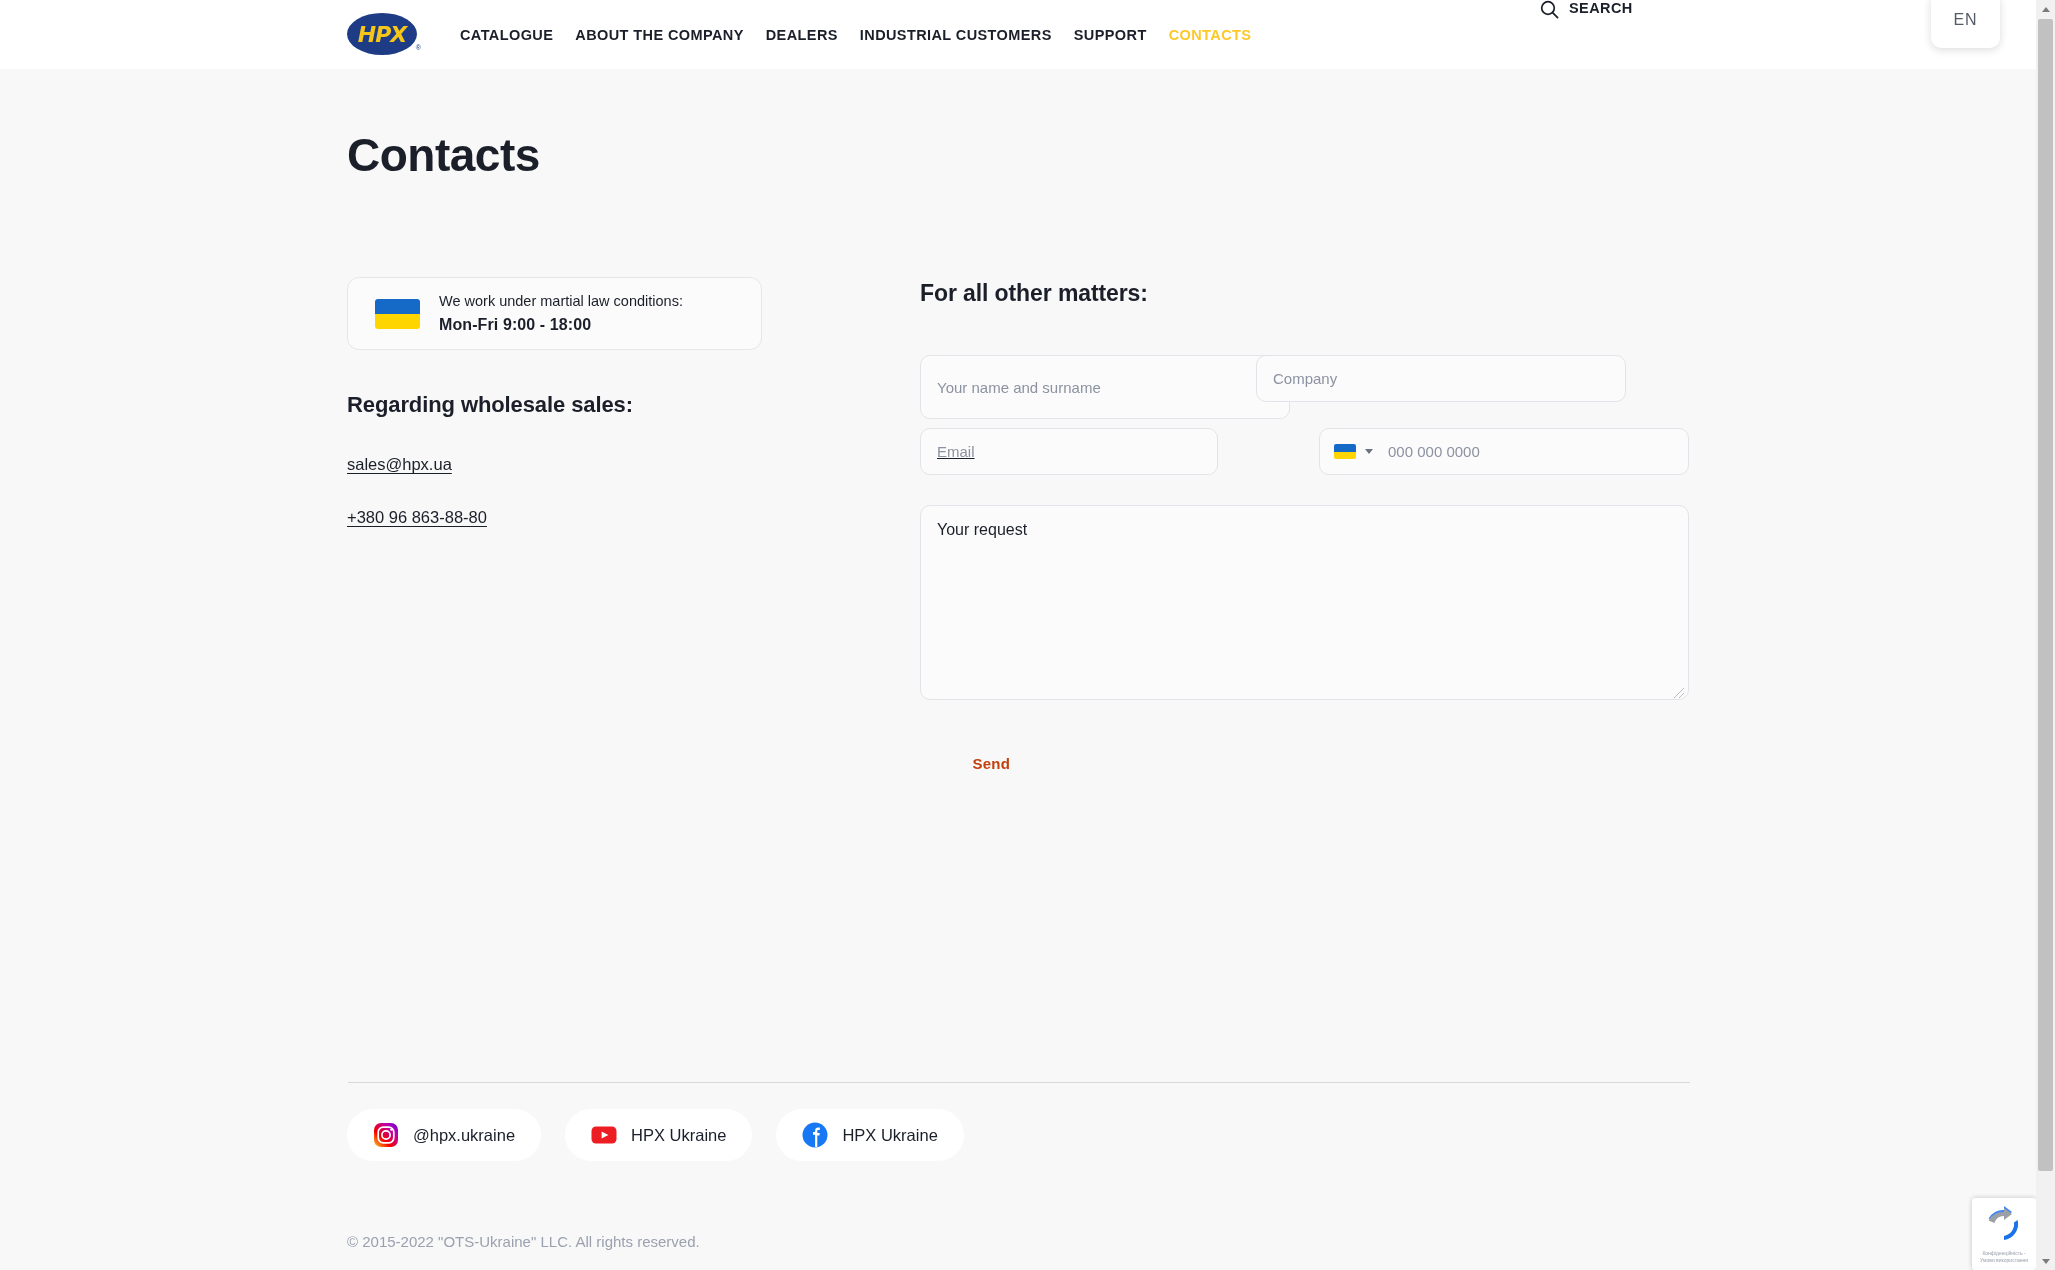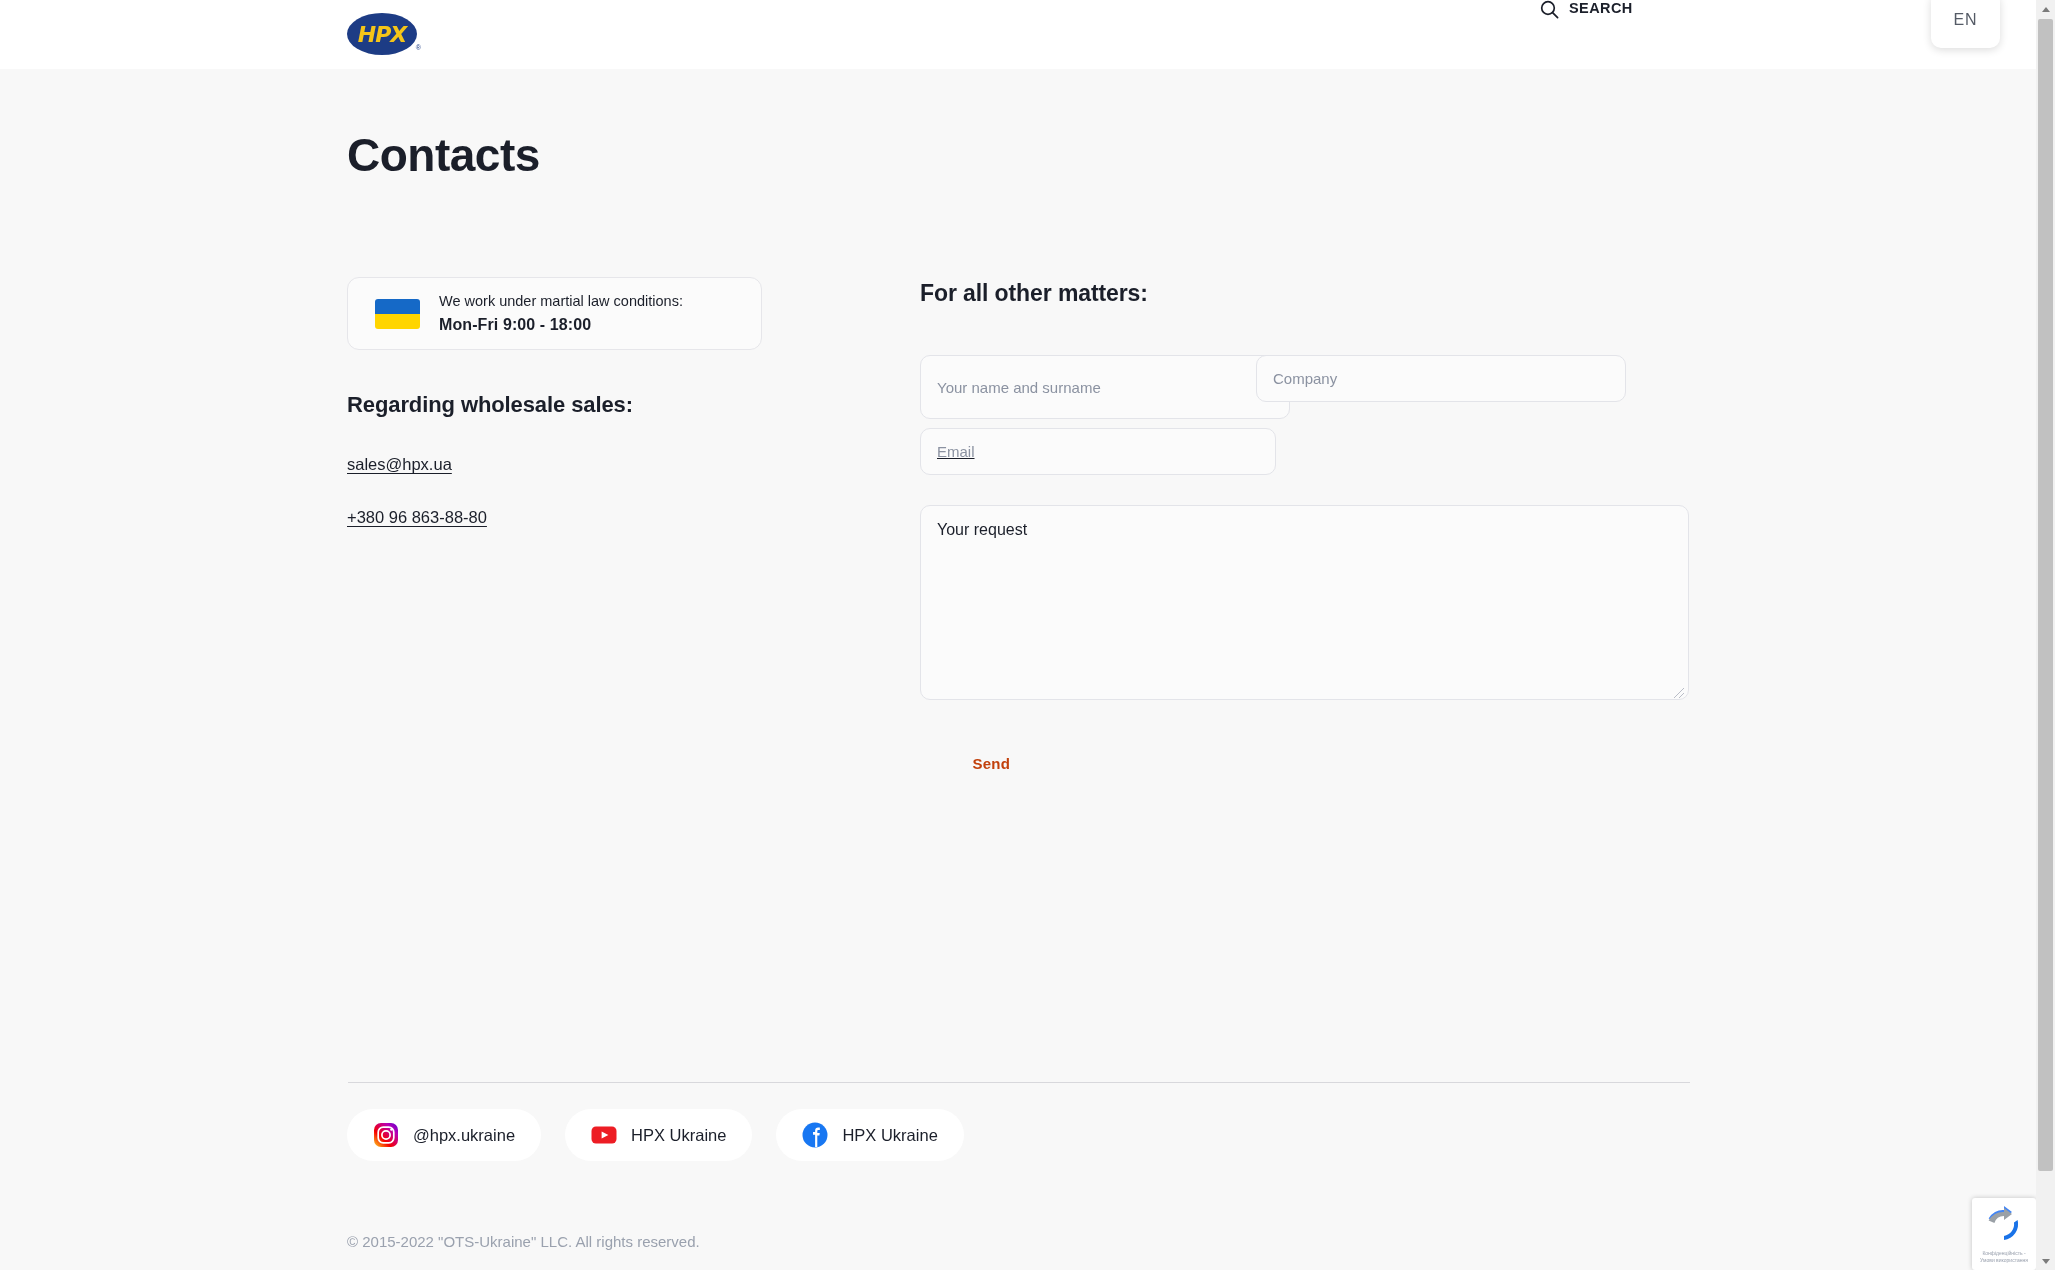--- a/index.html
+++ b/index.html
@@ -209,21 +209,21 @@
     align-items: center;
     padding-left: 16px;
     cursor: text;
   }
   .field .ph {
     font-size: 15px;
     color: #8b92a1;
   }
   .f-name    { left: 920px;  top: 355px; width: 370px; height: 64px; }
   .f-company { left: 1256px; top: 355px; width: 370px; height: 47px; }
-  .f-email   { left: 920px;  top: 428px; width: 356px; height: 47px; text-decoration: underline; }
+  .f-email   { left: 920px;  top: 428px; width: 298px; height: 47px; text-decoration: underline; }
   .f-phone   { left: 1319px; top: 428px; width: 370px; height: 47px; padding-left: 14px; gap: 9px; }
   .f-request {
     left: 920px; top: 505px; width: 769px; height: 195px;
     align-items: flex-start;
     padding-top: 15px;
     position: absolute;
     background: #fbfbfb;
     border: 1px solid #e3e4e9;
     border-radius: 10px;
     display: flex;
@@ -379,20 +379,28 @@
 <div class="viewport">
 
   <div class="header">
 
     <div class="logo">
       <div class="logo-ellipse"></div>
       <div class="logo-text">HPX</div>
       <div class="logo-tm">®</div>
     </div>
 
+    <nav class="nav">
+      <a class="nav-item" href="#">CATALOGUE</a>
+      <a class="nav-item" href="#">ABOUT THE COMPANY</a>
+      <a class="nav-item" href="#">DEALERS</a>
+      <a class="nav-item" href="#">INDUSTRIAL CUSTOMERS</a>
+      <a class="nav-item" href="#">SUPPORT</a>
+      <a class="nav-item active" href="#">CONTACTS</a>
+    </nav>
 
     <div class="search-box">
       <span>
         <svg width="19" height="19" viewBox="0 0 19 19" fill="none">
           <circle cx="8" cy="8" r="6.3" stroke="#1b1f2a" stroke-width="1.7"></circle>
           <line x1="12.6" y1="12.6" x2="17.6" y2="17.6" stroke="#1b1f2a" stroke-width="1.7" stroke-linecap="round"></line>
         </svg>
       </span>
       <span class="search-label">SEARCH</span>
     </div>
@@ -426,20 +434,28 @@
   </div>
 
   <div class="field f-company">
     <span class="ph">Company</span>
   </div>
 
   <div class="field f-email">
     <span class="ph">Email</span>
   </div>
 
+  <div class="field f-phone">
+    <span class="phone-flag">
+      <span class="top" style="display:block"></span>
+        <span class="bot" style="display:block"></span>
+    </span>
+    <span class="caret"></span>
+    <span class="ph">000 000 0000</span>
+  </div>
 
   <div class="f-request">
     <span class="ph">Your request</span>
     <span class="resize-grip">
       <svg width="12" height="12" viewBox="0 0 12 12">
         <line x1="11" y1="1" x2="1" y2="11" stroke="#b9bdc7" stroke-width="1"></line>
         <line x1="11" y1="6" x2="6" y2="11" stroke="#b9bdc7" stroke-width="1"></line>
       </svg>
     </span>
   </div>

